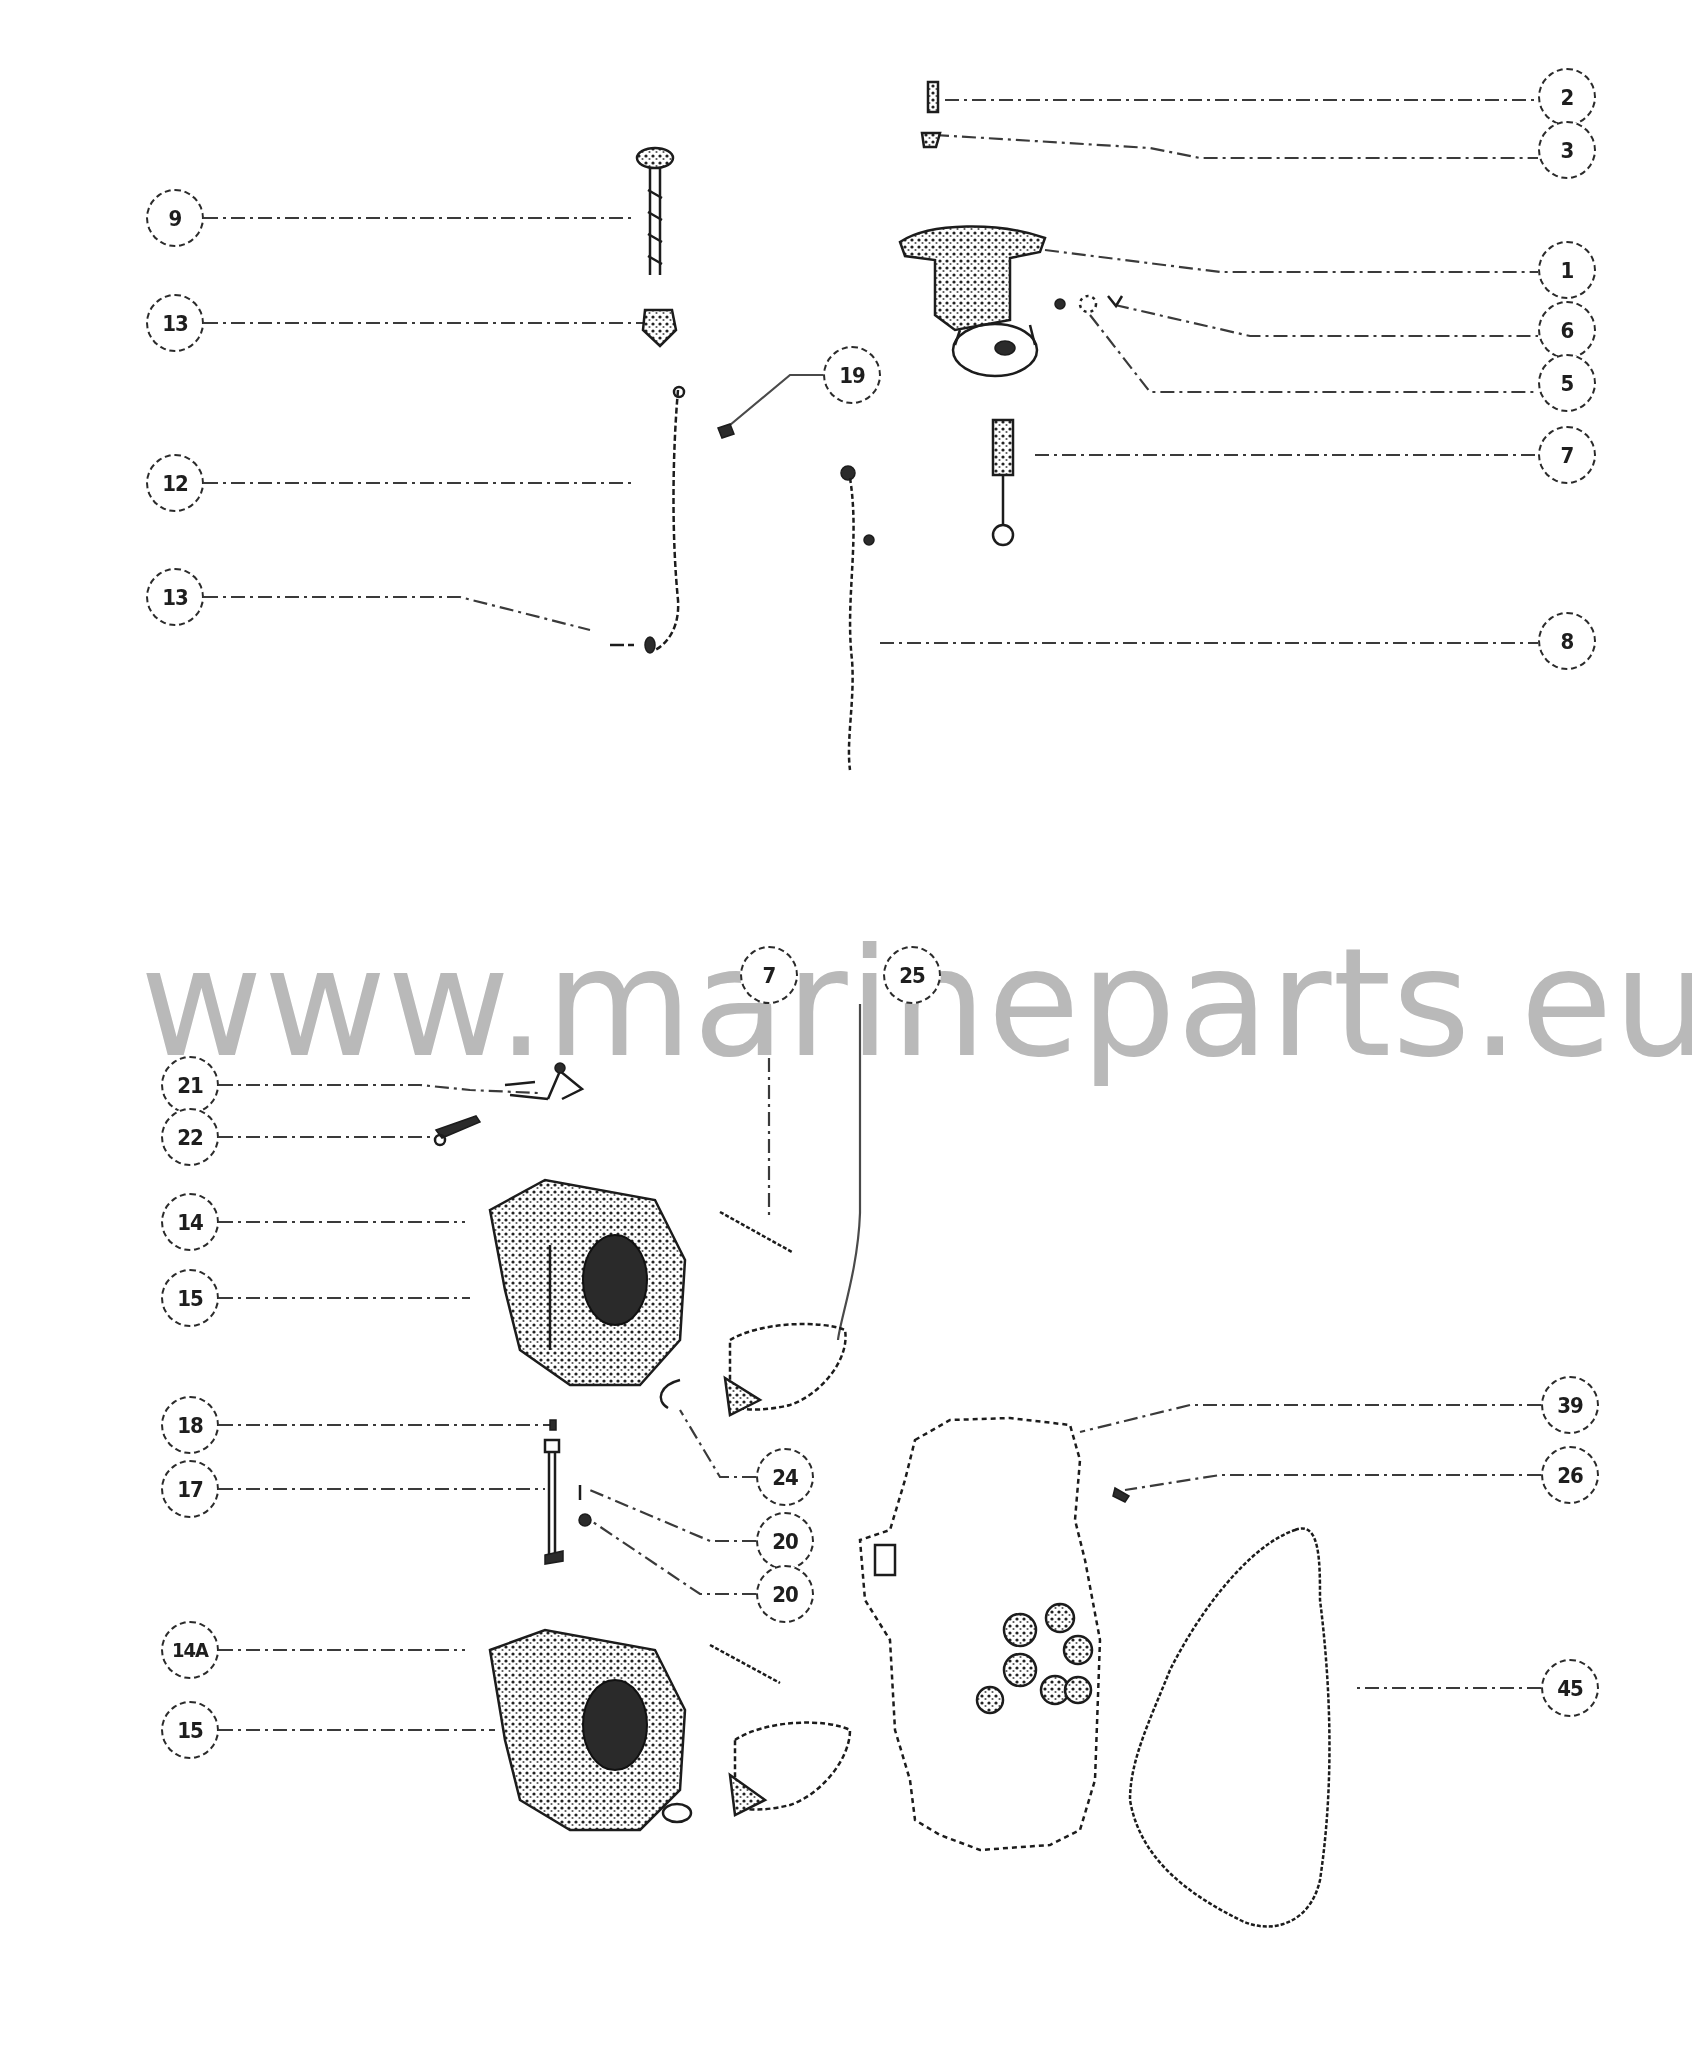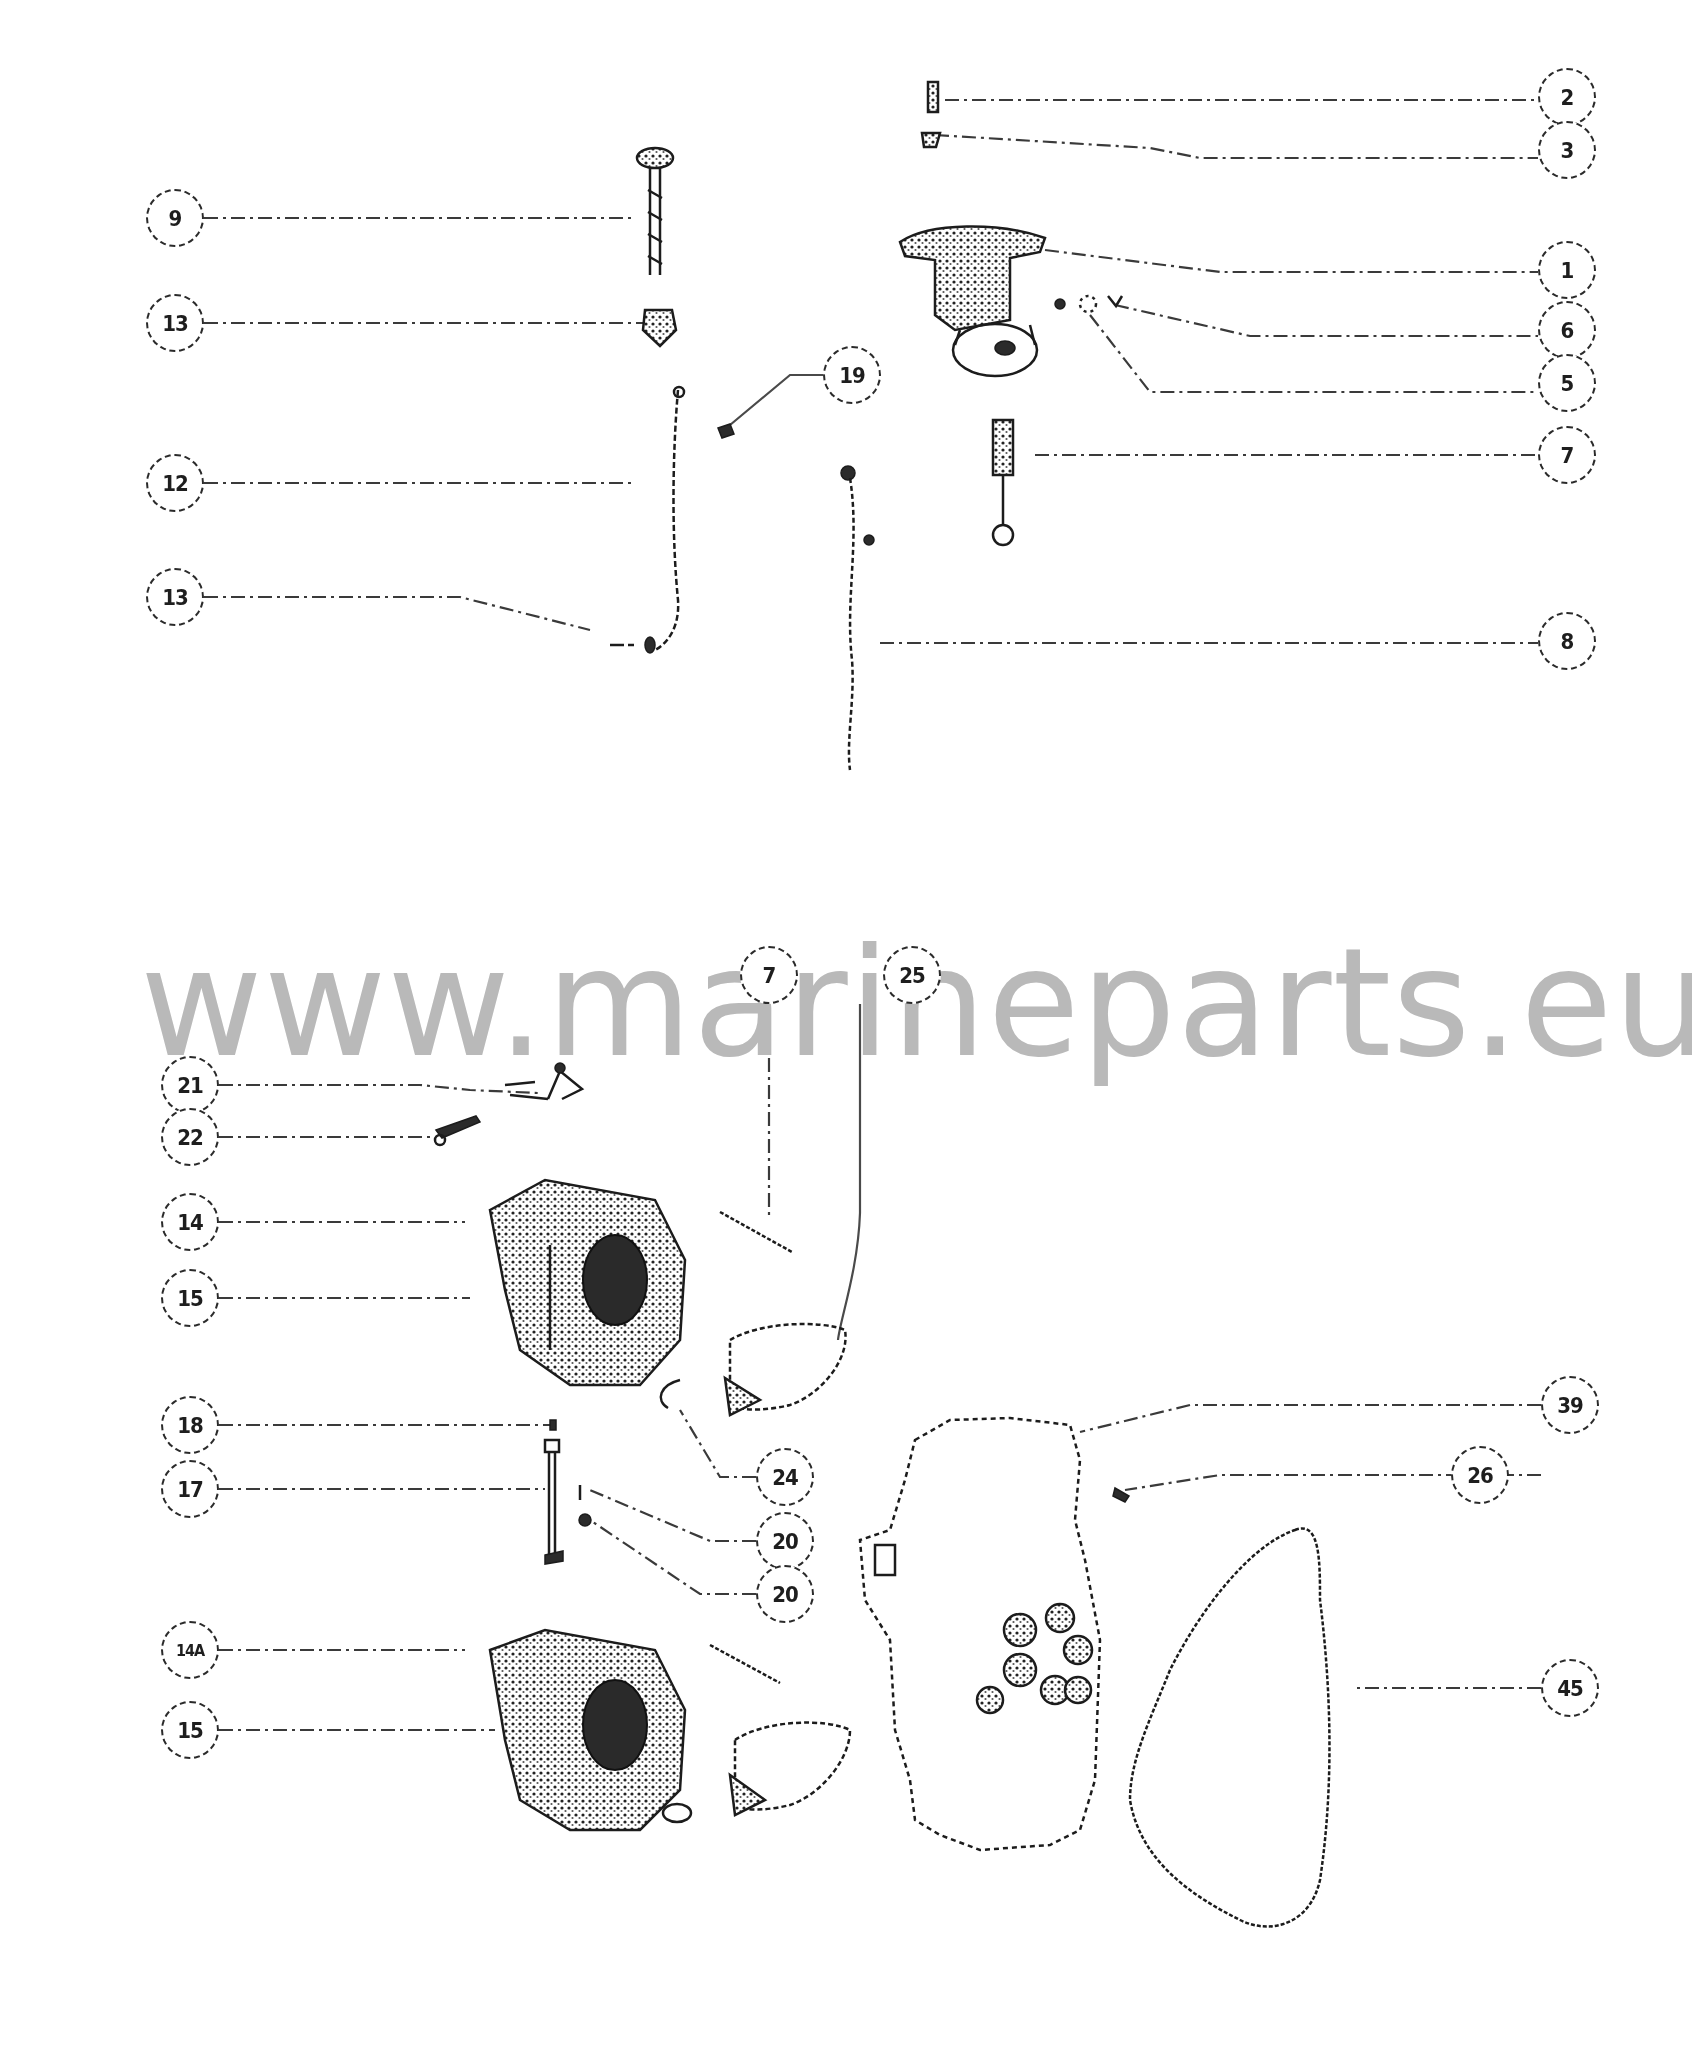--- a/index.html
+++ b/index.html
@@ -268,37 +268,37 @@
     </div>
   <div class="callout" style="left:190px;top:1298px">
       <span>15</span>
     </div>
   <div class="callout" style="left:190px;top:1425px">
       <span>18</span>
     </div>
   <div class="callout" style="left:190px;top:1489px">
       <span>17</span>
     </div>
-  <div class="callout" style="left:190px;top:1650px;font-size:16px">
+  <div class="callout" style="left:190px;top:1650px;font-size:20px">
       <span>14A</span>
     </div>
   <div class="callout" style="left:190px;top:1730px">
       <span>15</span>
     </div>
   <div class="callout" style="left:785px;top:1477px">
       <span>24</span>
     </div>
   <div class="callout" style="left:785px;top:1541px">
       <span>20</span>
     </div>
   <div class="callout" style="left:785px;top:1594px">
       <span>20</span>
     </div>
   <div class="callout" style="left:1570px;top:1405px">
       <span>39</span>
     </div>
-  <div class="callout" style="left:1480px;top:1475px">
+  <div class="callout" style="left:1570px;top:1475px">
       <span>26</span>
     </div>
   <div class="callout" style="left:1570px;top:1688px">
       <span>45</span>
     </div>
 </div>
 
 </body></html>

